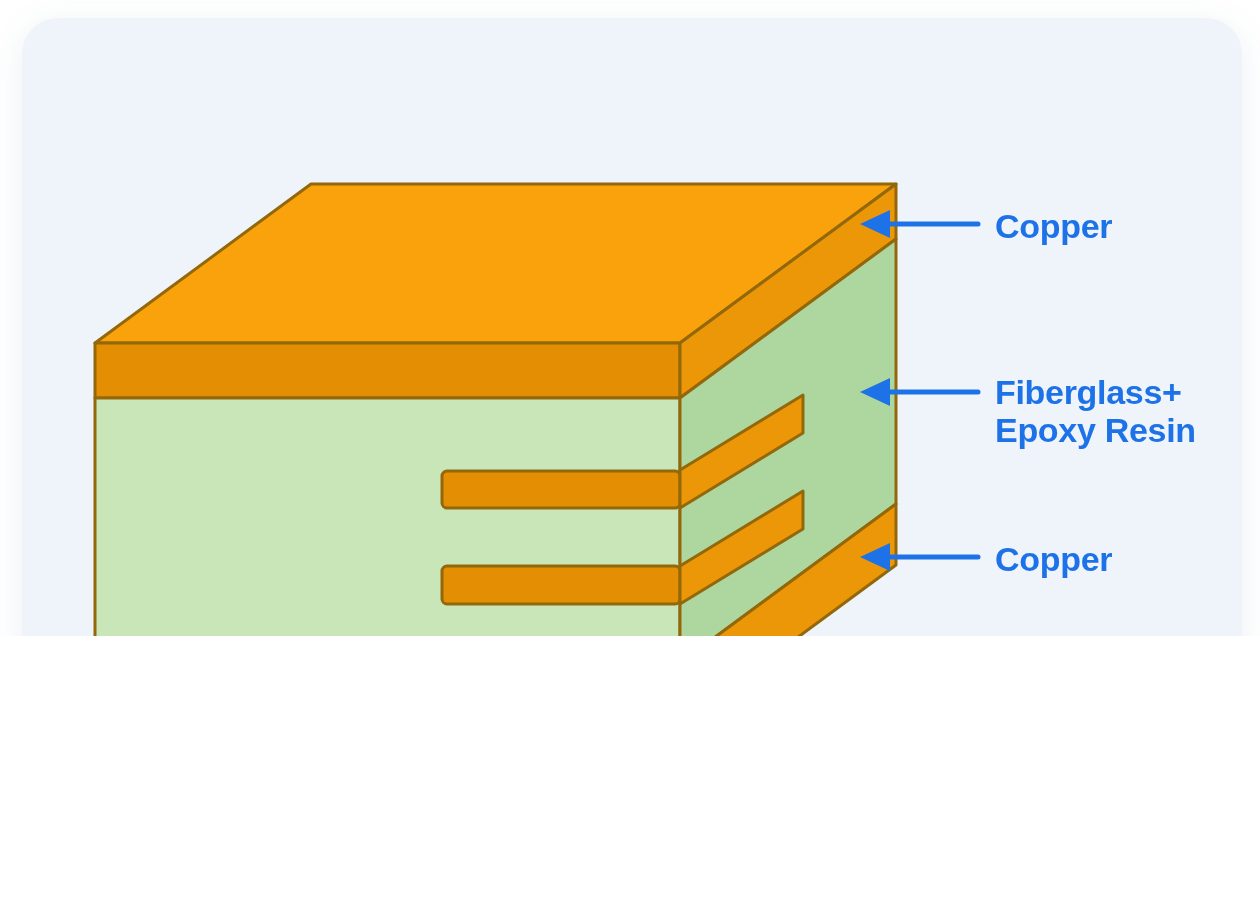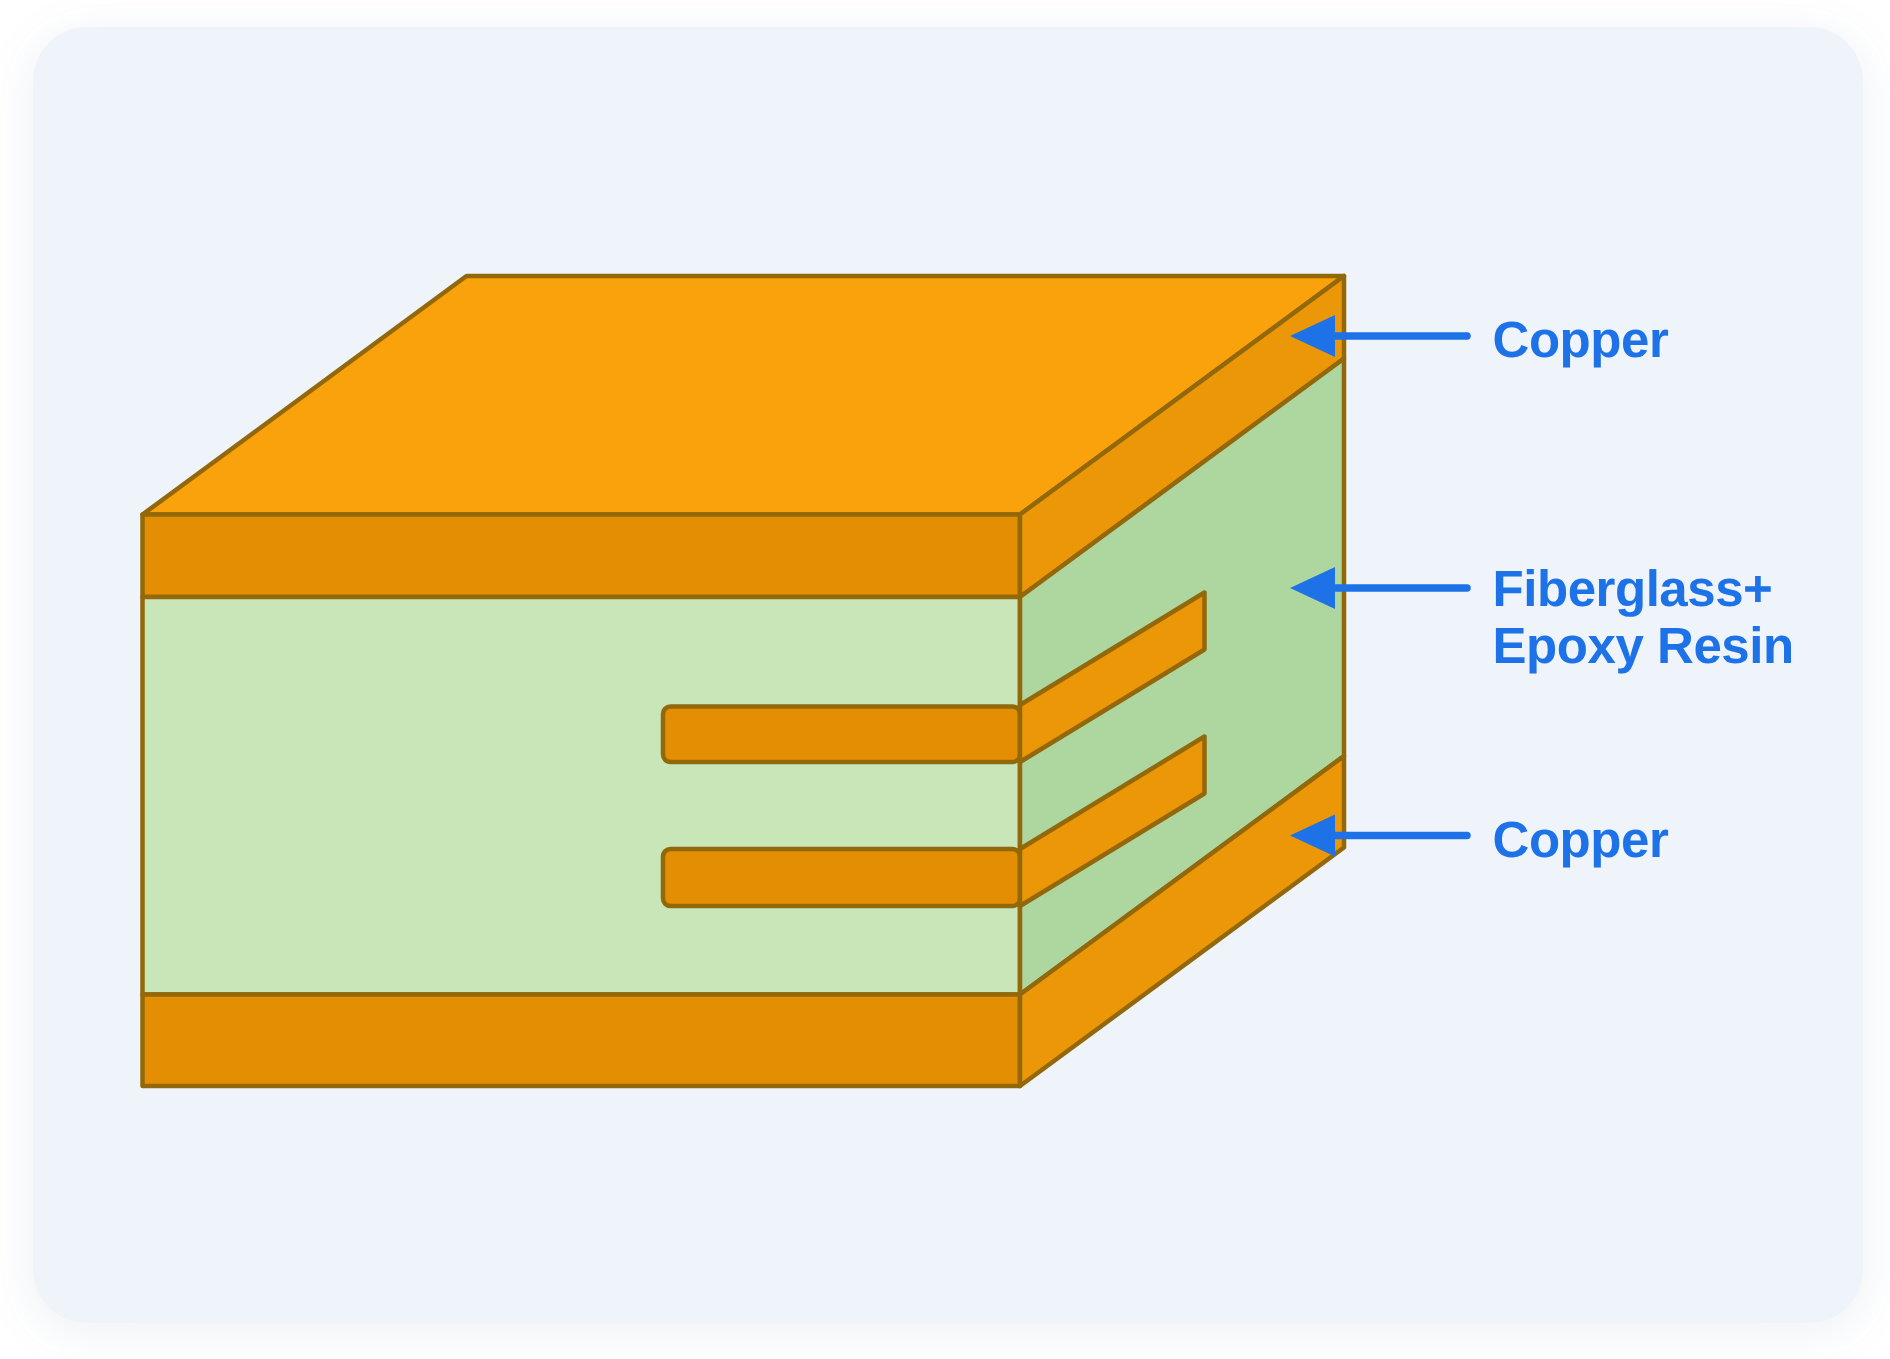--- a/index.html
+++ b/index.html
@@ -4,21 +4,21 @@
 <style>
   html, body {
     margin: 0;
     padding: 0;
     background: #ffffff;
     font-family: "Liberation Sans", sans-serif;
   }
   .stage {
     position: relative;
     width: 1260px;
-    height: 906px;
+    height: 636px;
     overflow: hidden;
   }
   .stage svg {
     position: absolute;
     inset: 0;
     display: block;
   }
   .card-rect {
     filter: drop-shadow(0 6px 16px rgba(30, 64, 120, 0.08));
   }

